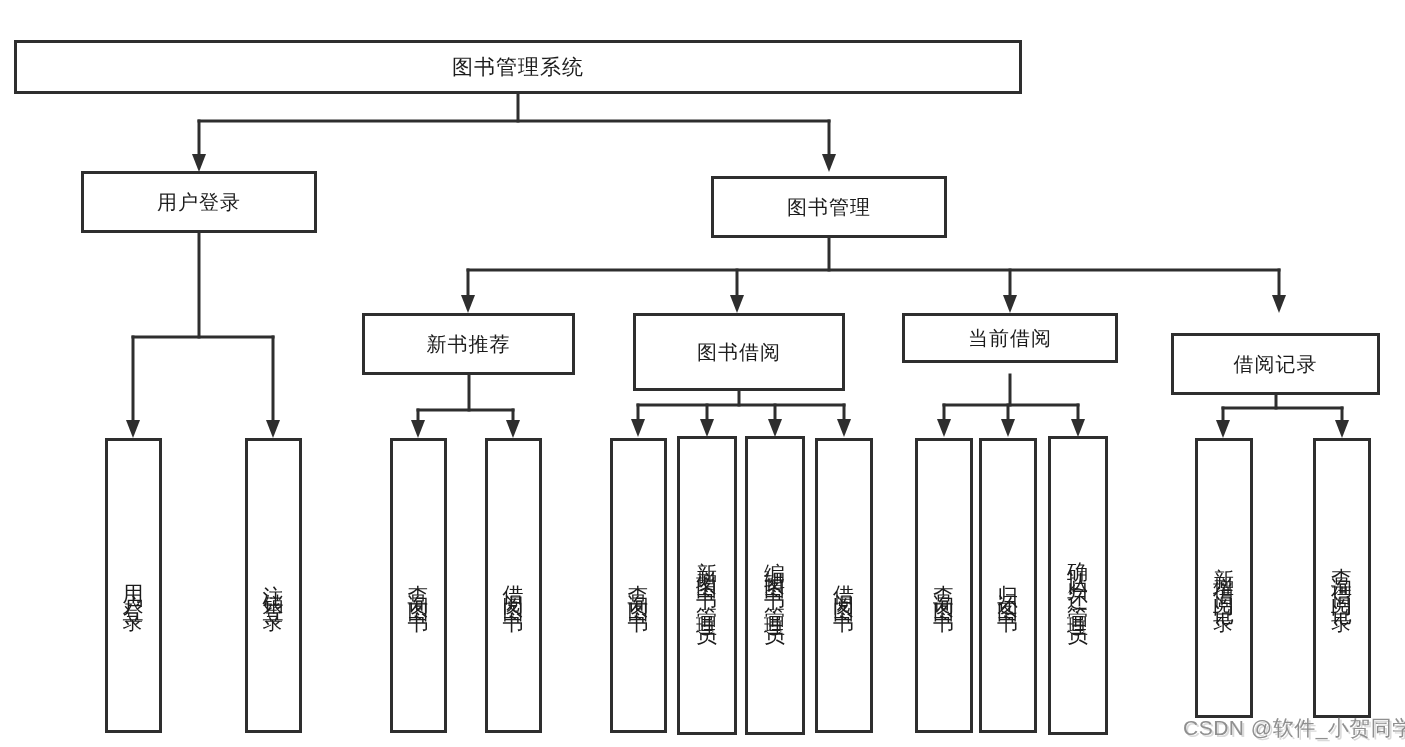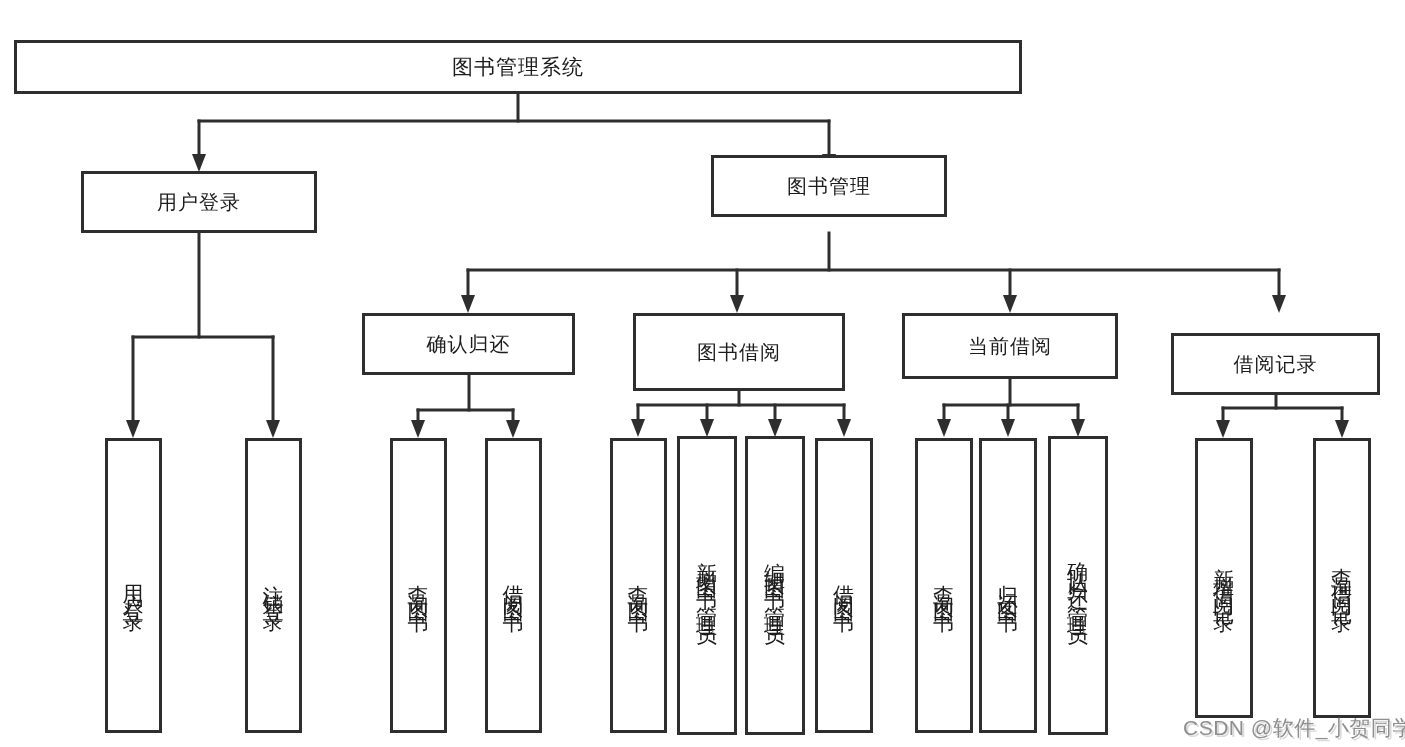--- a/index.html
+++ b/index.html
@@ -140,31 +140,31 @@
     </g>
   </svg>
 
   <div class="node h root" style="left:14px; top:14px; width:1008px; height:54px;">
     <span>图书管理系统</span>
   </div>
 
   <div class="node h" style="left:81px; top:171px; width:236px; height:62px;">
     <span>用户登录</span>
   </div>
-  <div class="node h" style="left:711px; top:155px; width:236px; height:62px;">
+  <div class="node h" style="left:711px; top:176px; width:236px; height:62px;">
     <span>图书管理</span>
   </div>
 
   <div class="node h" style="left:362px; top:313px; width:213px; height:62px;">
-    <span>确认归还</span>
+    <span>新书推荐</span>
   </div>
   <div class="node h" style="left:633px; top:313px; width:212px; height:78px;font-family:Liberation Serif, serif;">
     <span>图书借阅</span>
   </div>
-  <div class="node h" style="left:902px; top:313px; width:216px; height:66px;">
+  <div class="node h" style="left:902px; top:313px; width:216px; height:50px;">
     <span>当前借阅</span>
   </div>
   <div class="node h" style="left:1171px; top:313px; width:209px; height:62px;margin-top:20px;">
     <span>借阅记录</span>
   </div>
 
   <div class="node v" style="left:105px; top:438px; width:57px; height:295px;">
     <span class="vtext">用户登录</span>
   </div>
   <div class="node v" style="left:245px; top:438px; width:57px; height:295px;">

